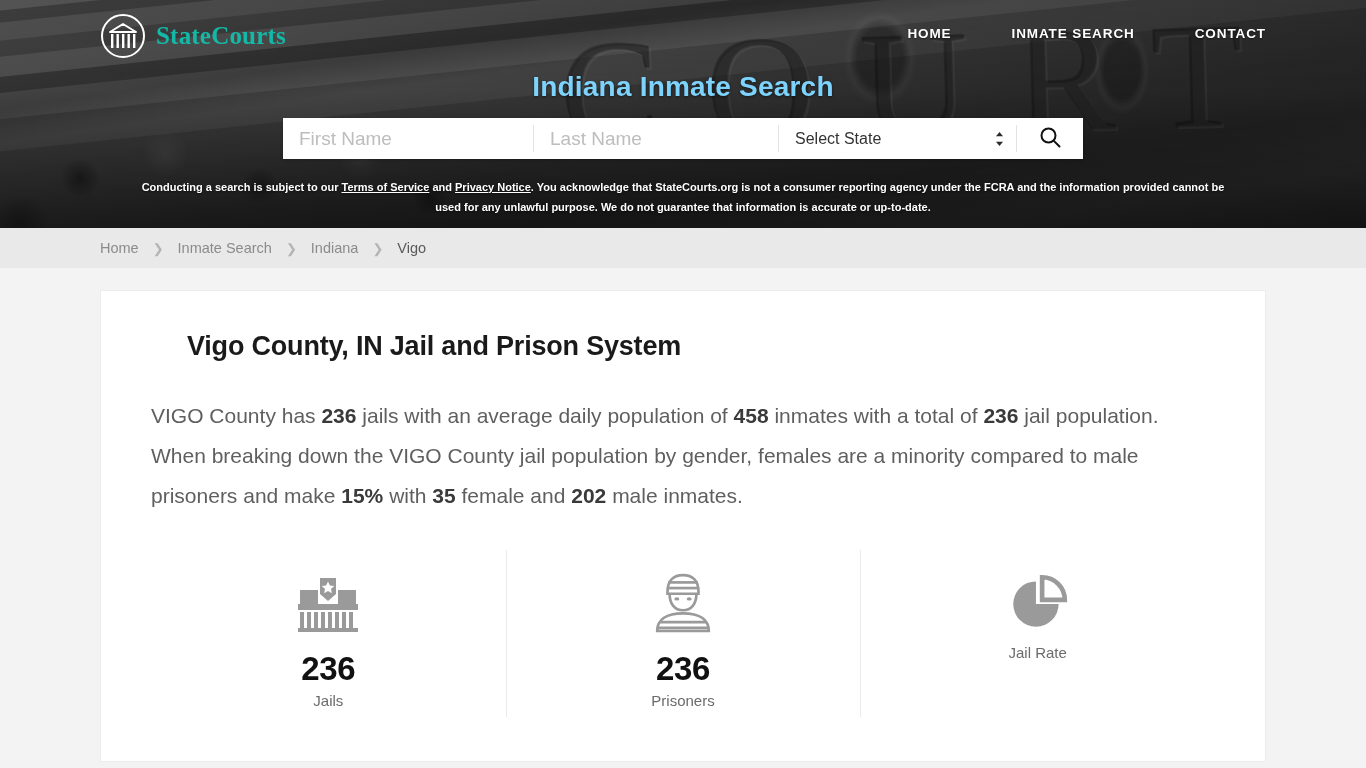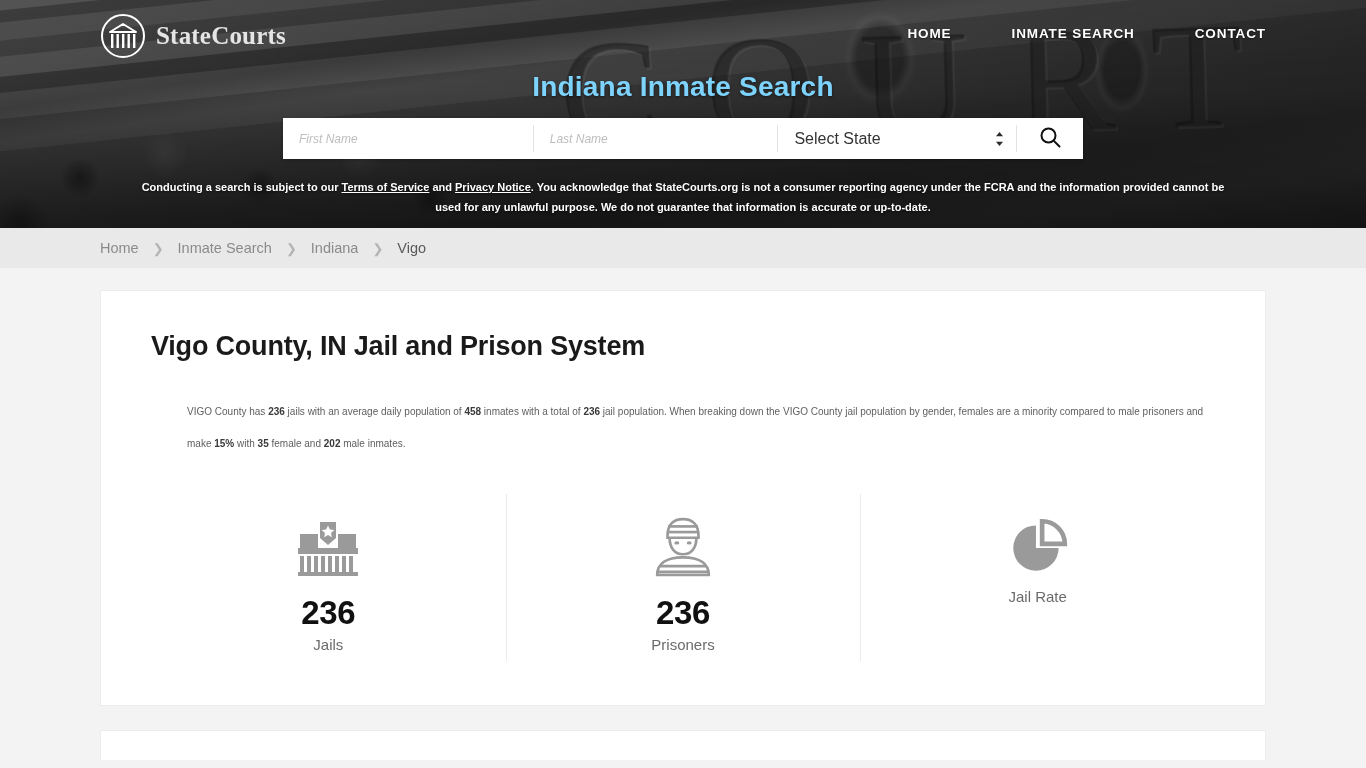--- a/index.html
+++ b/index.html
@@ -81,21 +81,21 @@
   .logo {
     position: absolute;
     left: 100px; top: 13px;
     display: flex; align-items: center; gap: 10px;
   }
   .logo-mark { width: 46px; height: 46px; display: block; }
   .logo-text {
     font-family: "Liberation Serif", serif;
     font-size: 25px;
     font-weight: 700;
-    color: #e5e5e5;
+    color: #14b8a6;
     letter-spacing: .2px;
   }
 
   
   .topnav {
     position: absolute;
     right: 100px; top: 26px;
     display: flex; align-items: center; gap: 60px;
   }
   .topnav a {
@@ -127,24 +127,23 @@
     background: #ffffff;
     display: flex;
     align-items: stretch;
     box-shadow: 0 1px 3px rgba(0,0,0,.25);
   }
   .searchbar input[type=text] {
     border: none;
     outline: none;
     background: transparent;
     font-family: "Liberation Sans", sans-serif;
-    font-size: 12px;
+    font-size: 19px;
     color: #0f172a;
     padding: 0 16px;
-    font-style: italic;
   }
   .searchbar input::placeholder { color: #bdbdbd; }
   .f-first { width: 250px; }
   .f-last  { width: 244px; }
   .vdiv { width: 1px; background: #e3e3e3; margin: 7px 0; }
   .state-wrap {
     position: relative;
     width: 238px;
     display: flex; align-items: center;
   }
@@ -219,27 +218,27 @@
     background: #ffffff;
     border: 1px solid #ececec;
     padding: 40px 50px 44px 50px;
   }
   .card-title {
     font-size: 27px;
     font-weight: 700;
     color: #1a1a1a;
     letter-spacing: -.2px;
     margin-bottom: 34px;
+    margin-left: 36px;
   }
   .card-body {
-    font-size: 10px;
-    line-height: 32px;
+    font-size: 21px;
+    line-height: 40px;
     color: #5f5f5f;
     max-width: 1060px;
-    margin-left: 36px;
   }
   .card-body b { color: #3a3a3a; font-weight: 700; }
 
   
   .stats {
     display: flex;
     margin-top: 34px;
   }
   .stat {
     flex: 1 1 0;

